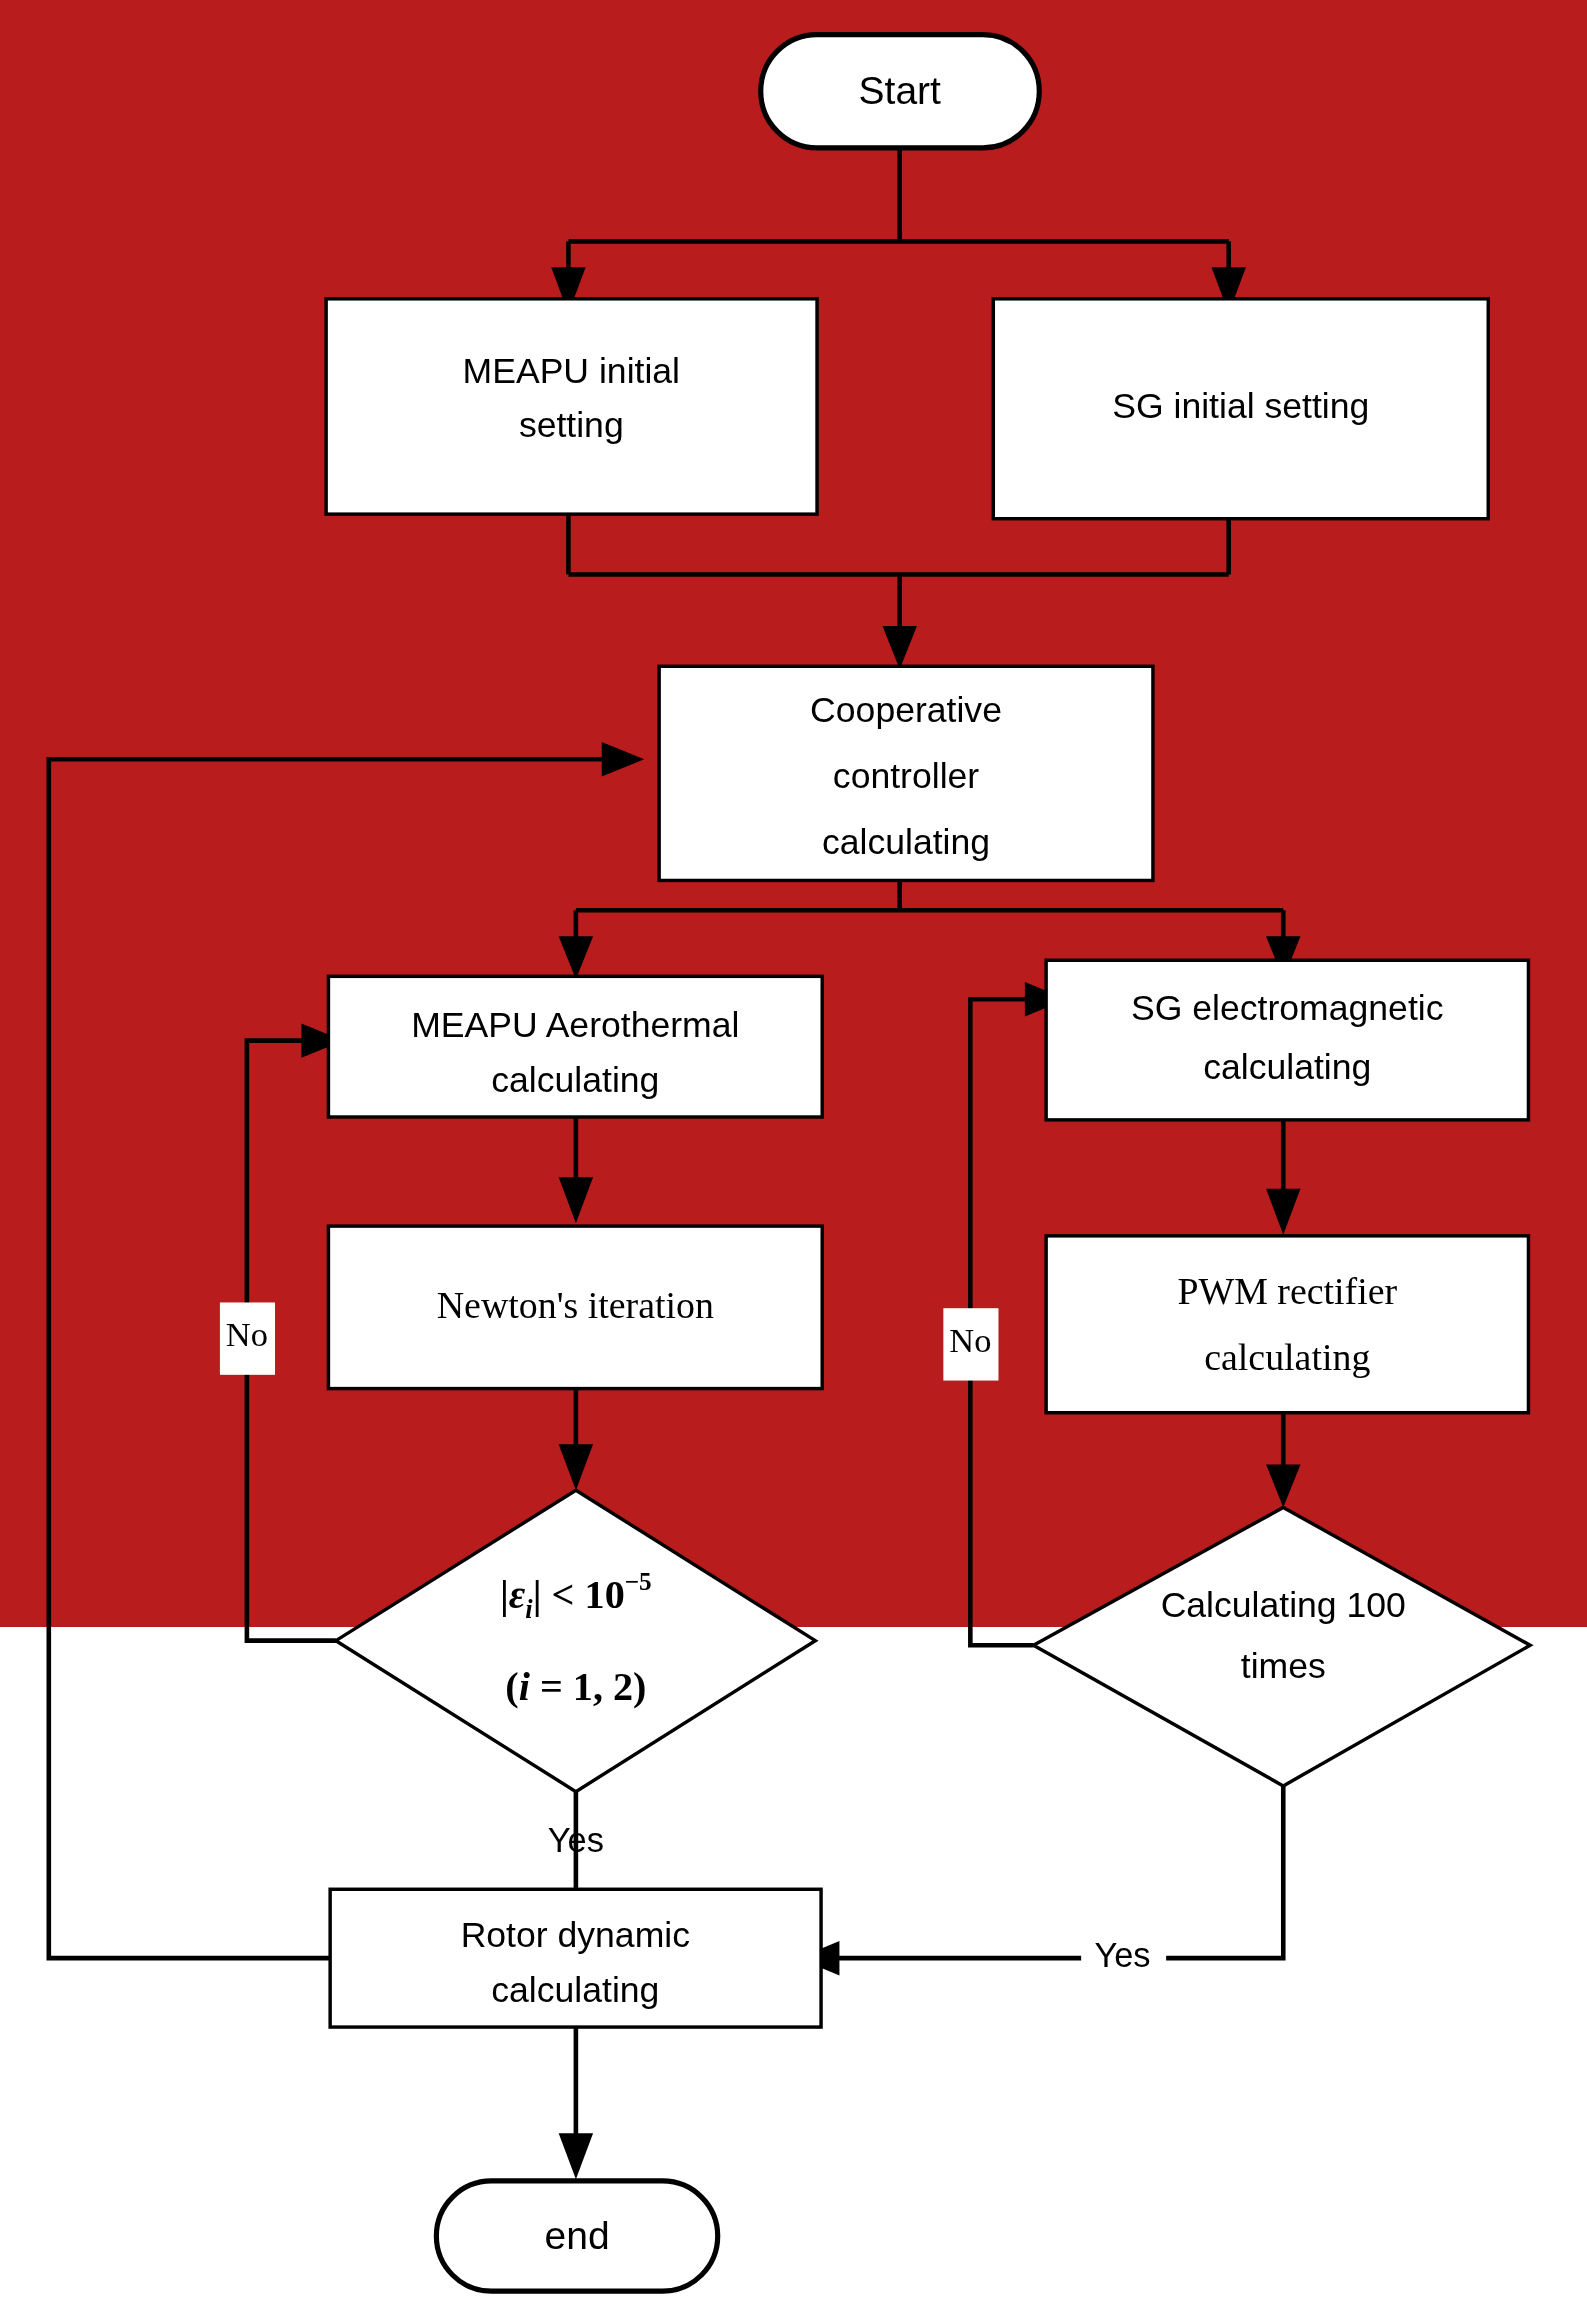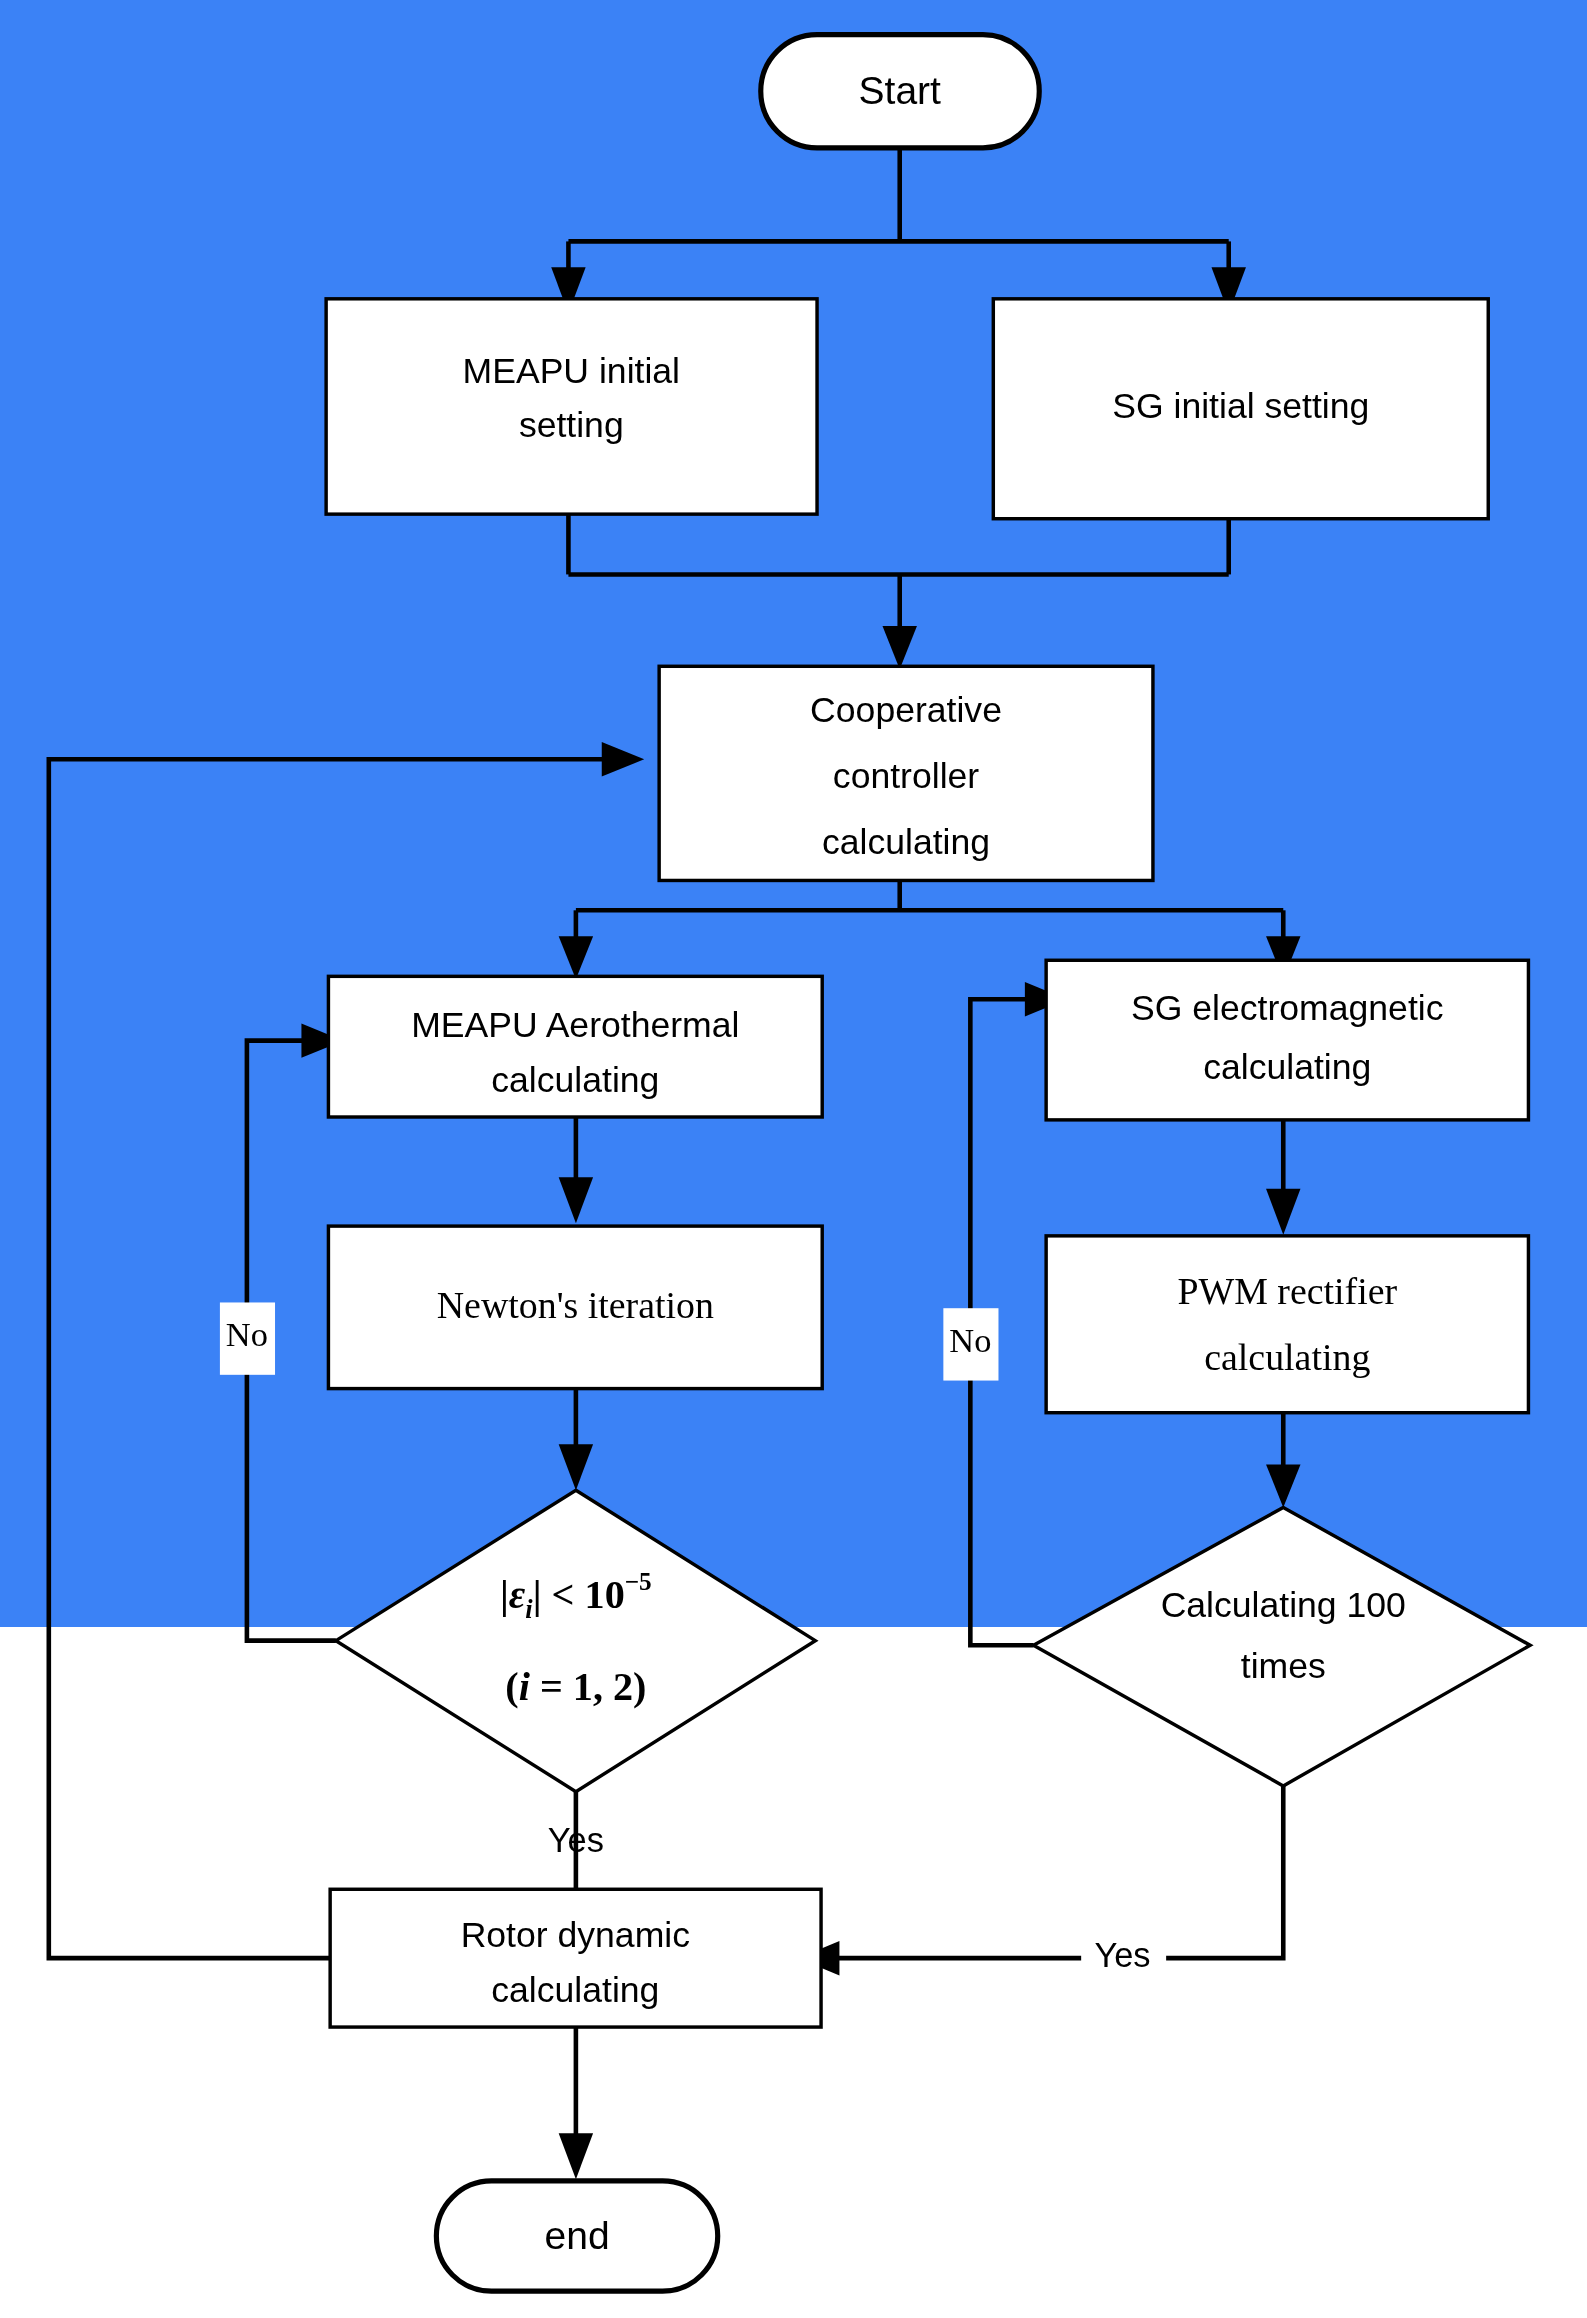--- a/index.html
+++ b/index.html
@@ -9,21 +9,21 @@
   }
   body {
     width: 1587px;
     height: 2319px;
     font-family: "Liberation Sans", sans-serif;
   }
   #flowchart-root {
     position: relative;
     width: 1587px;
     height: 1627px;
-    background: #3b82f6;
+    background: #b91c1c;
   }
   svg#flow-svg {
     position: absolute;
     left: 0;
     top: 0;
     width: 1587px;
     height: 2319px;
     display: block;
   }
   .node-shape {

